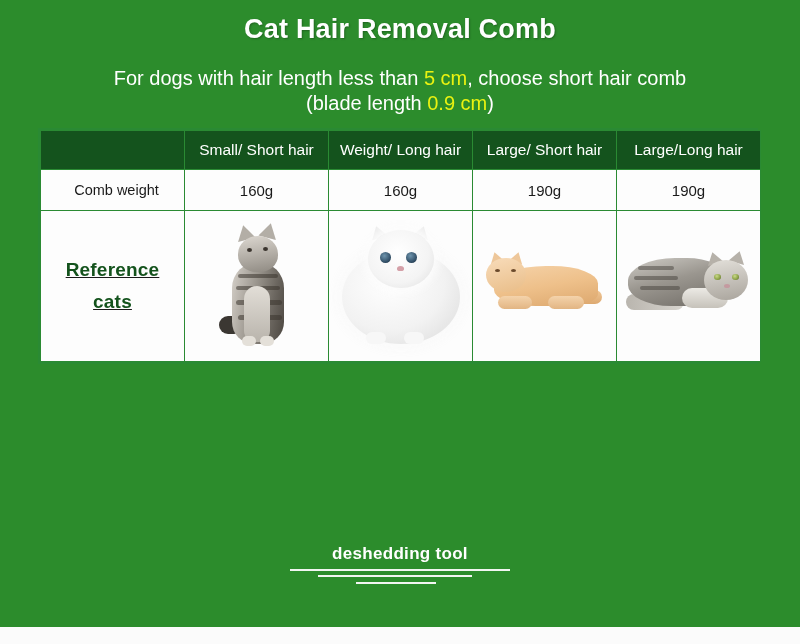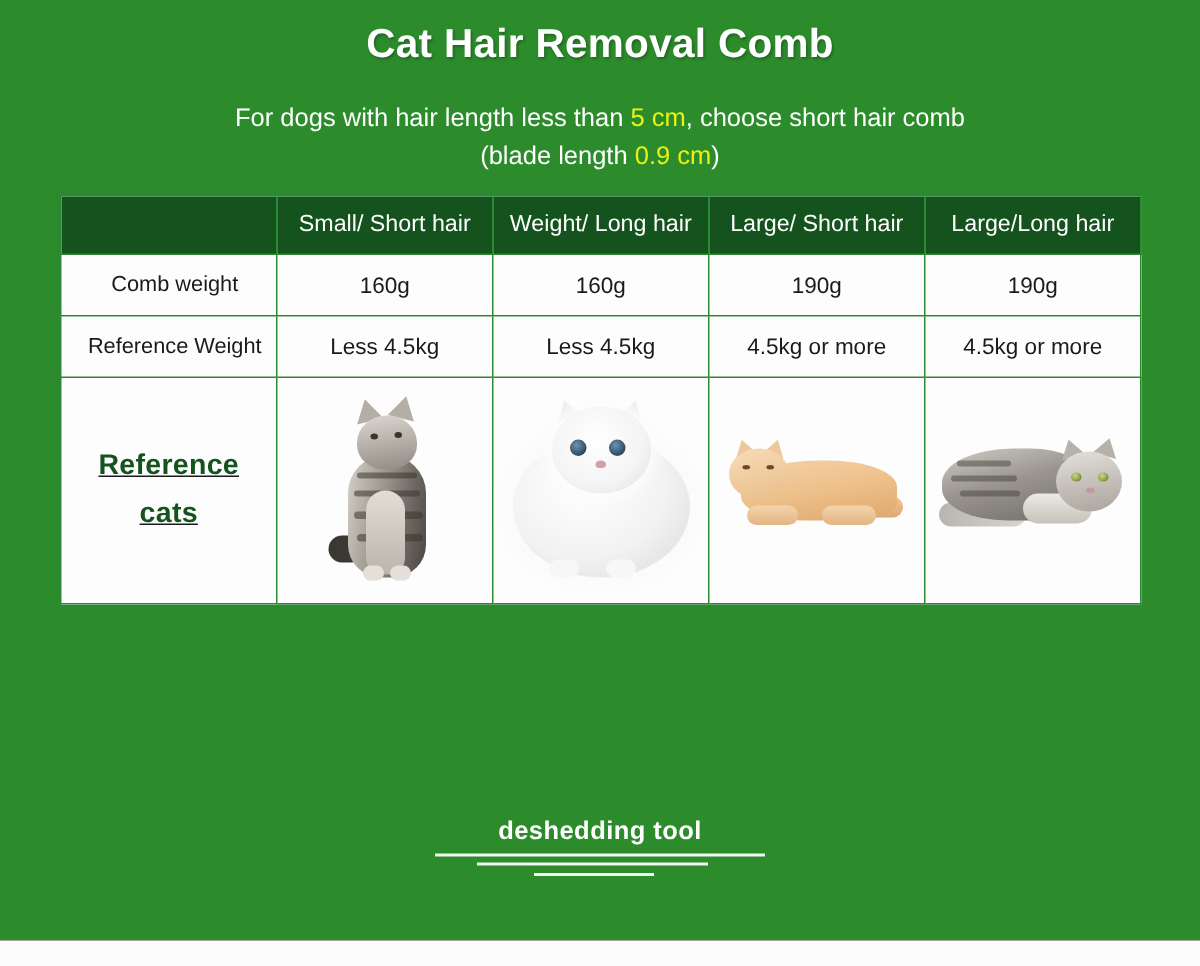--- a/index.html
+++ b/index.html
@@ -8,21 +8,21 @@
     background: #ffffff;
   }
   body {
     font-family: "Liberation Sans", sans-serif;
   }
   .page {
     position: relative;
     width: 800px;
     height: 644px;
     overflow: hidden;
-    background: #701a75;
+    background: #14532d;
   }
   .green-panel {
     position: absolute;
     left: 0;
     top: 0;
     width: 800px;
     height: 627px;
     background: #2c8c2c;
   }
 
@@ -41,21 +41,21 @@
   }
 
   
   .intro {
     position: absolute;
     left: 0;
     top: 66px;
     width: 800px;
     text-align: center;
     color: #ffffff;
-    font-size: 17px;
+    font-size: 20px;
     line-height: 25px;
   }
   .hl {
     color: #e9f211;
   }
 
   
   .table-wrap {
     position: absolute;
     left: 38px;
@@ -372,27 +372,20 @@
         </tr>
       </thead>
       <tbody>
         <tr>
           <td class="rowlabel">Comb weight</td>
           <td>160g</td>
           <td>160g</td>
           <td>190g</td>
           <td>190g</td>
         </tr>
-        <tr>
-          <td class="rowlabel">Reference Weight</td>
-          <td>Less 4.5kg</td>
-          <td>Less 4.5kg</td>
-          <td>4.5kg or more</td>
-          <td>4.5kg or more</td>
-        </tr>
         <tr class="cats-row">
           <td>
             <div class="cats-label">
               <div>Reference</div>
               <div>cats</div>
             </div>
           </td>
 
           <td class="cat-cell">
             <div class="cat-stage">

